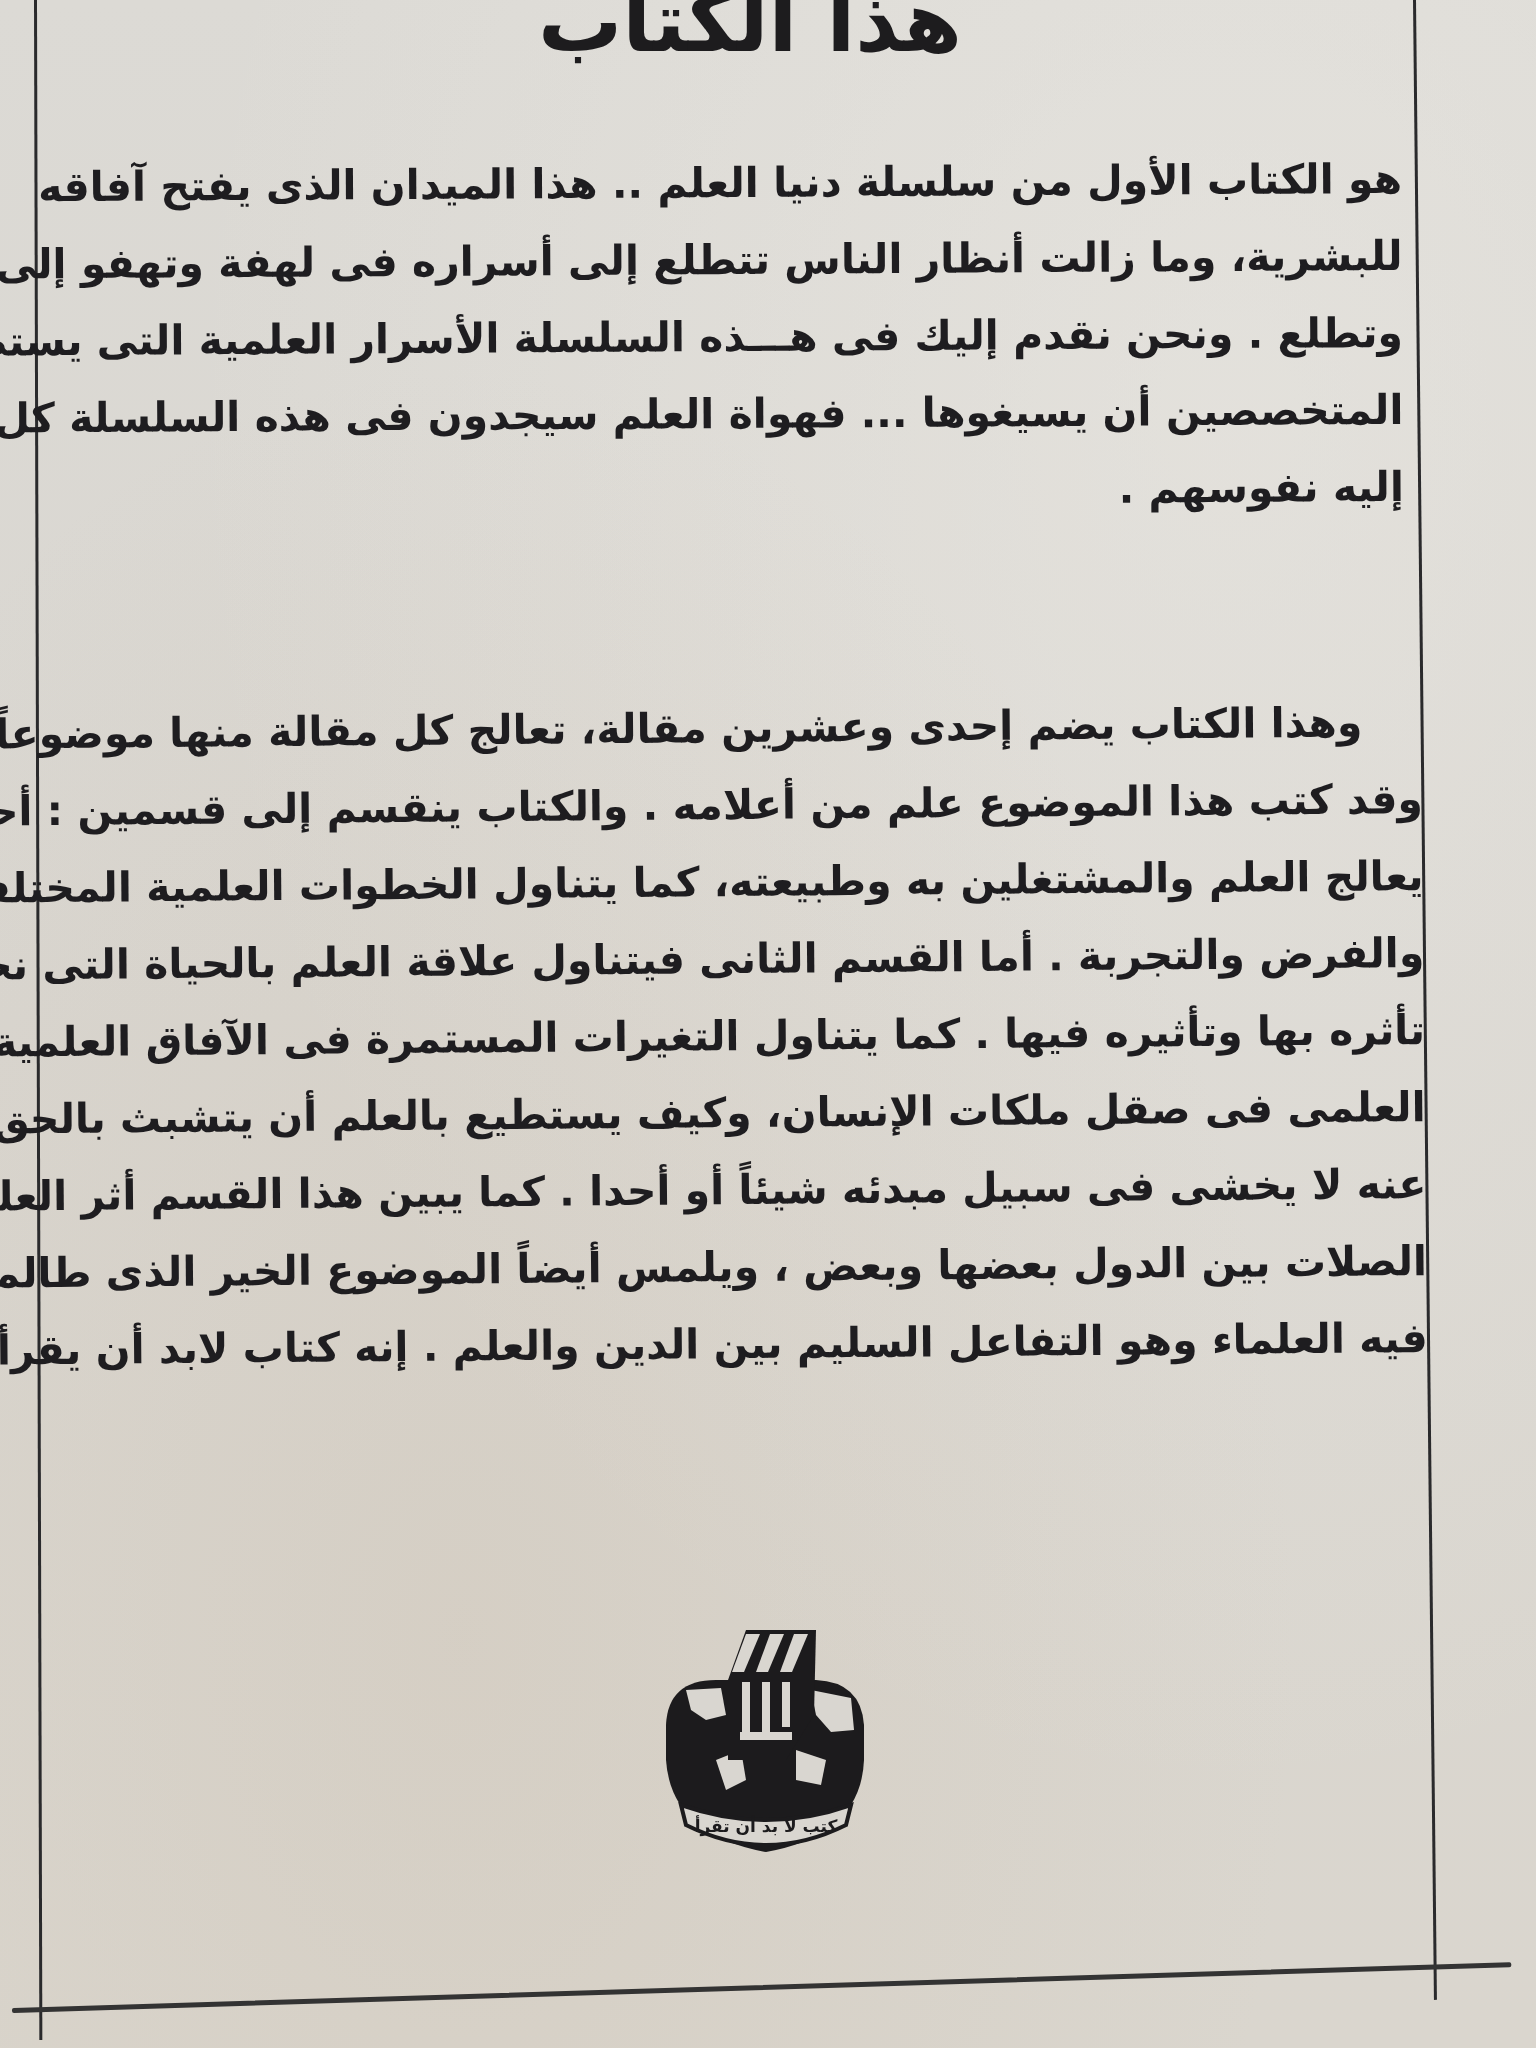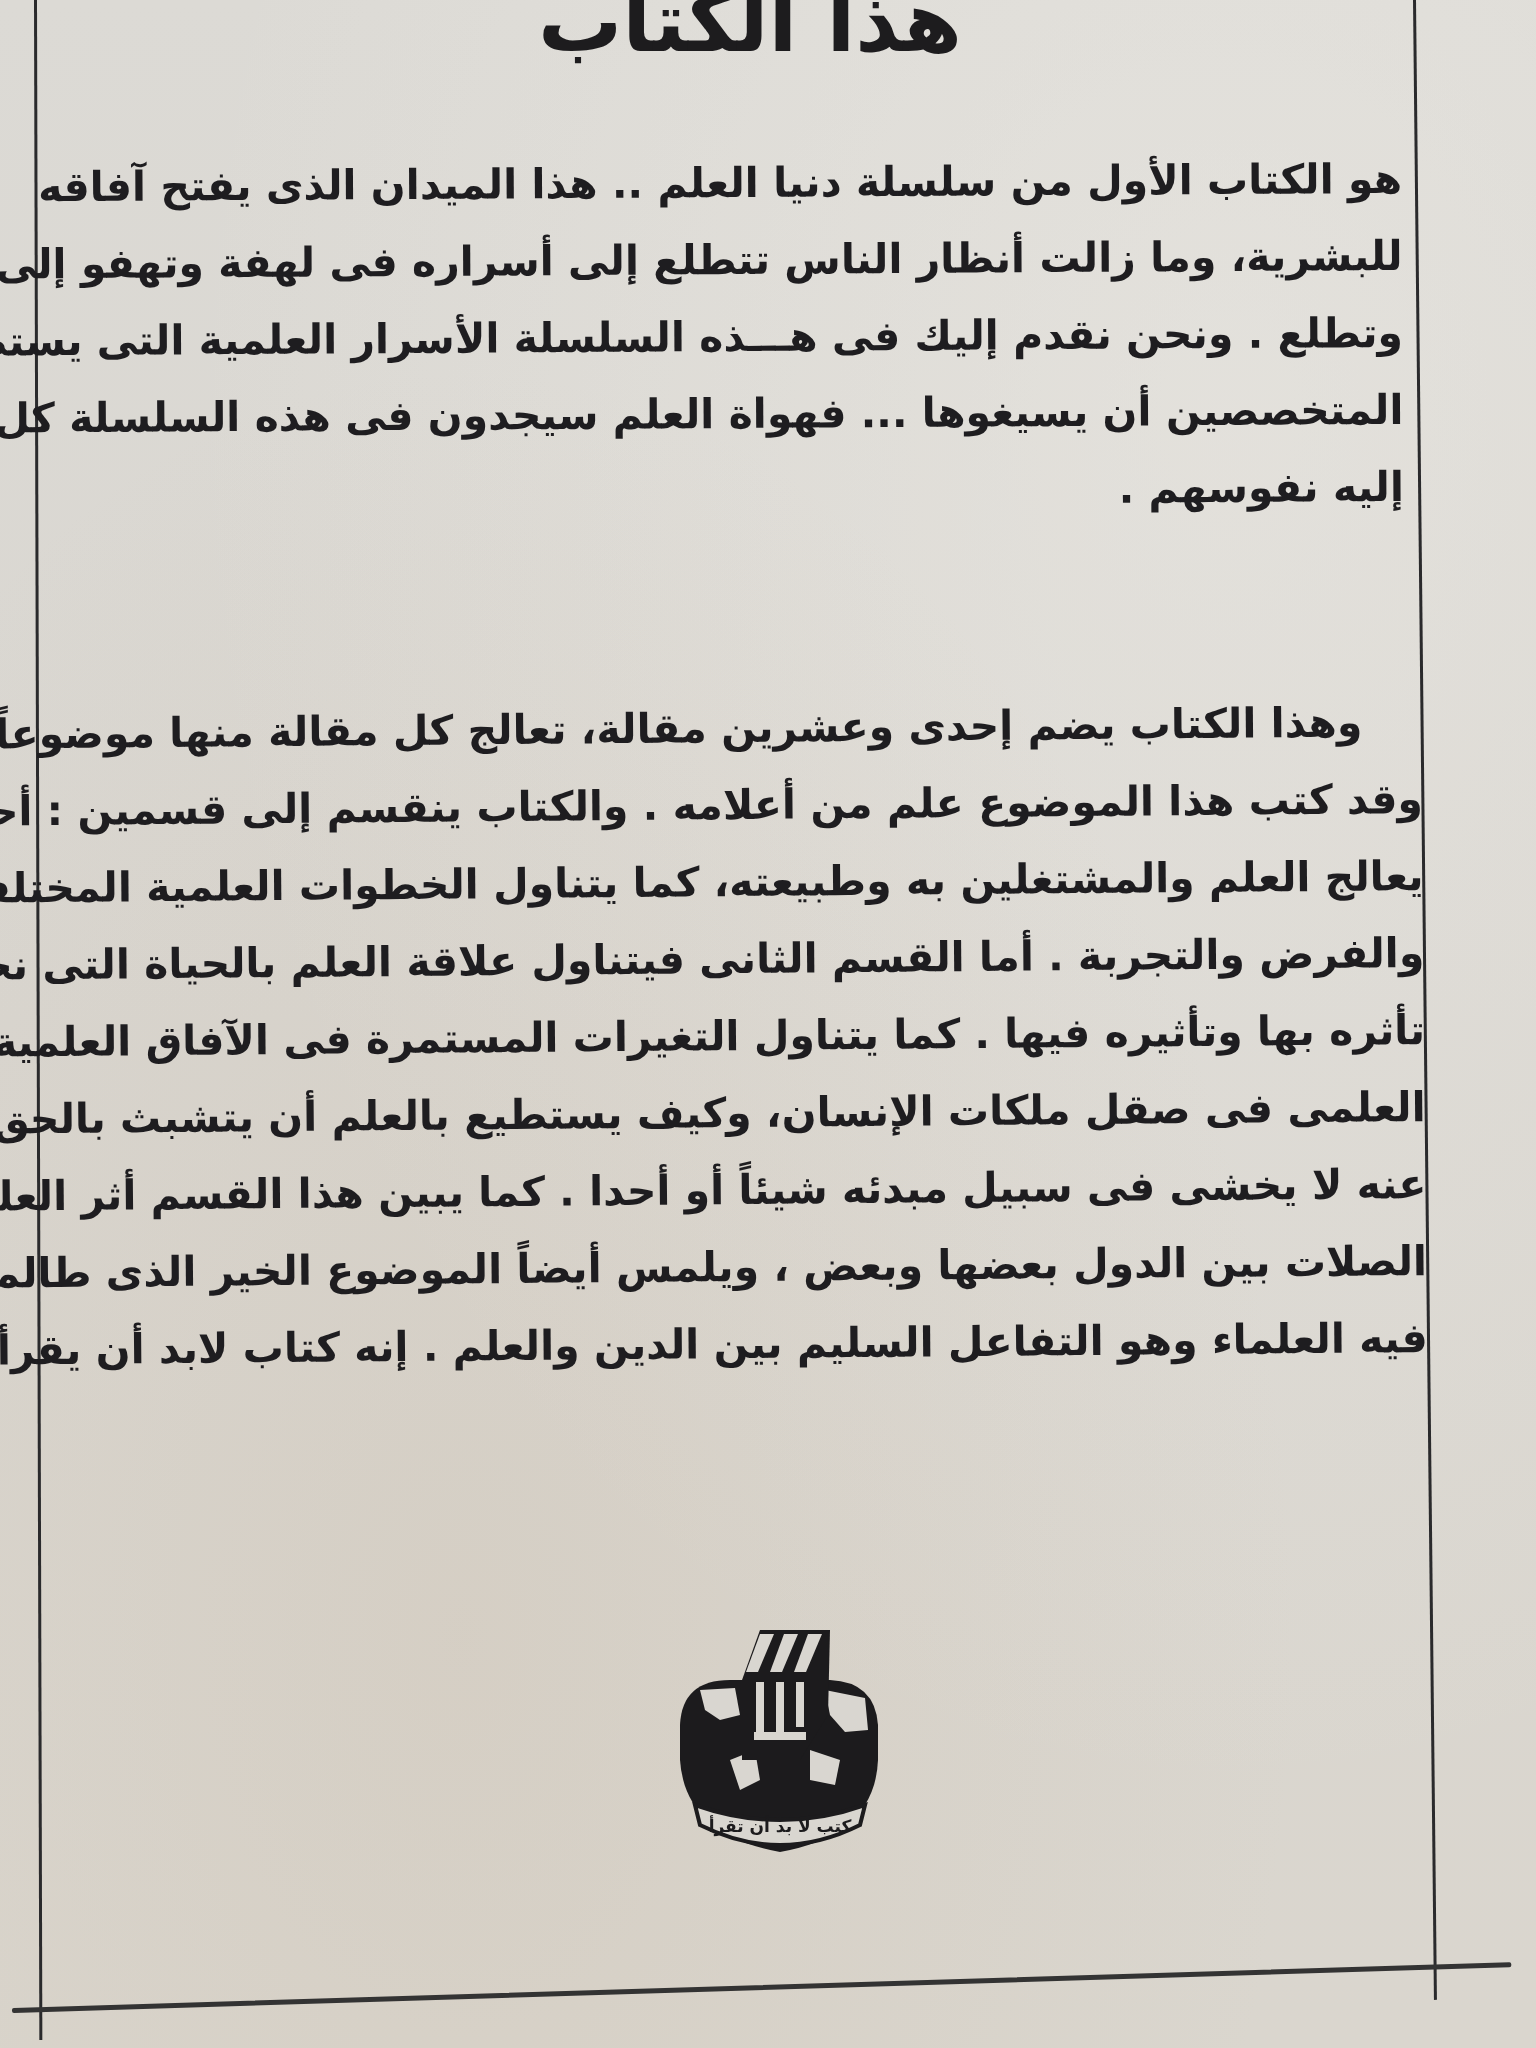--- a/index.html
+++ b/index.html
@@ -91,21 +91,21 @@
       text-align-last: justify;
     }
     .line.last {
       text-align-last: right;
     }
     .indent {
       padding-right: 60px;
     }
     .logo {
       position: absolute;
-      left: 660px;
+      left: 646px;
       top: 1620px;
       width: 240px;
       height: 260px;
     }
   </style>
 </head>
 <body>
 
 <div class="paper">
 

